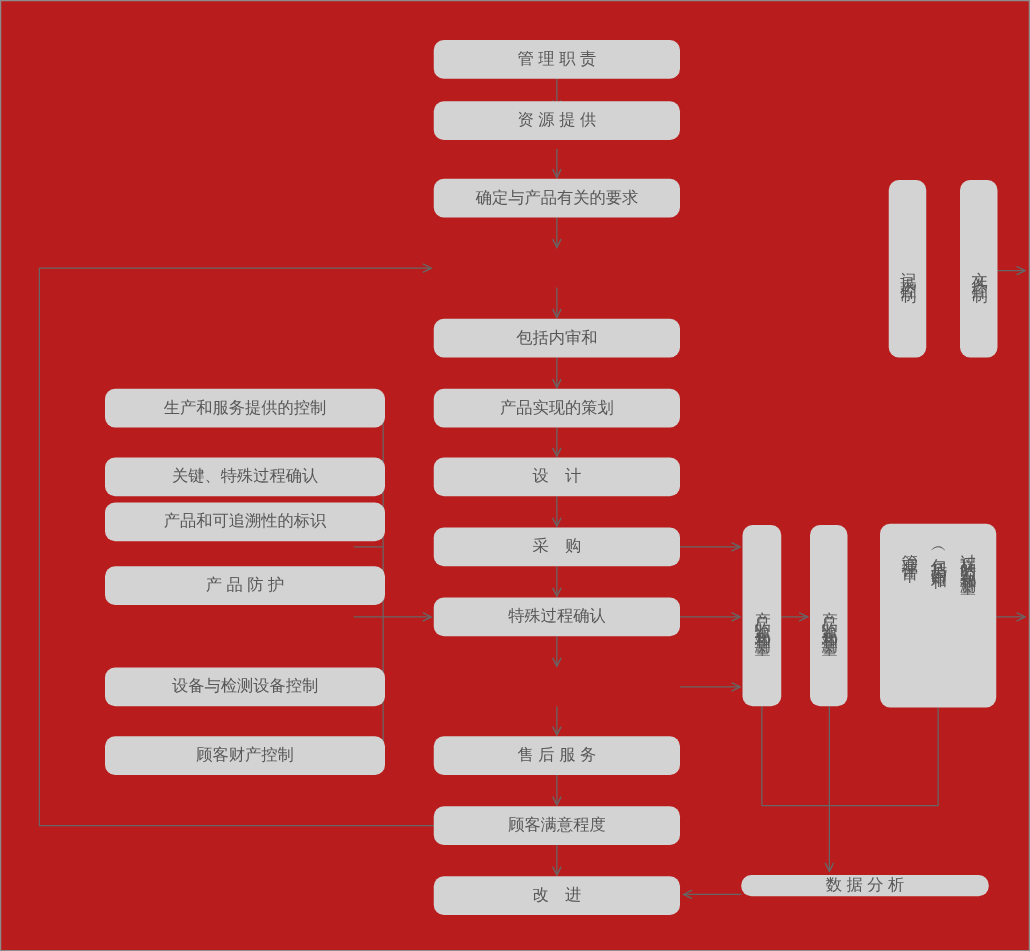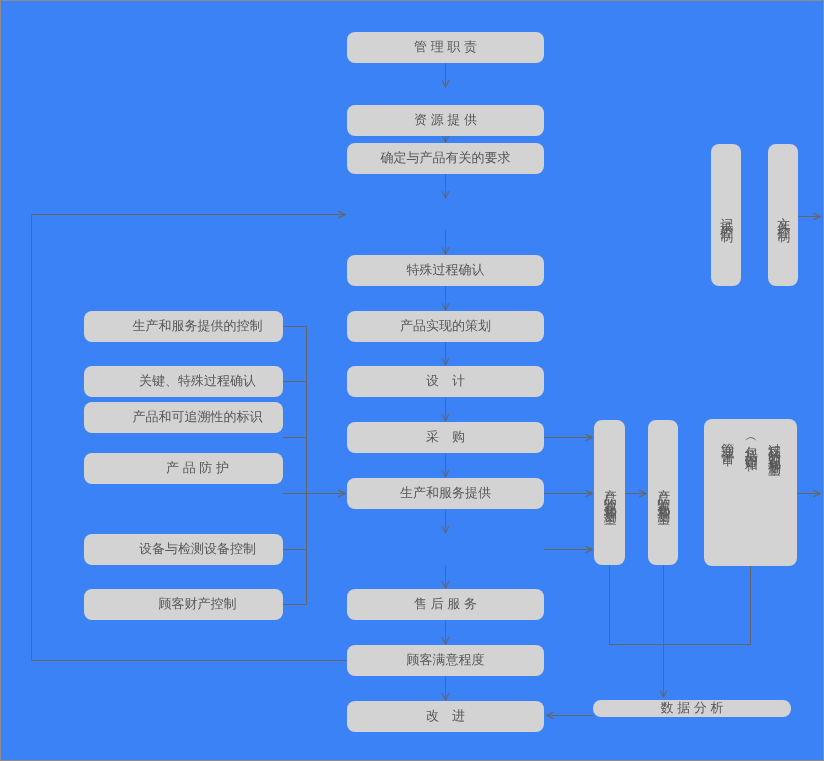--- a/index.html
+++ b/index.html
@@ -1,39 +1,39 @@
 <!DOCTYPE html>
 <html><head>
 <meta charset="utf-8">
 <title>Quality Management Process Flowchart</title>
 <style>
   html,body{margin:0;padding:0;background:#fff;}
   .canvas{
     position:relative;
     width:822px;height:759px;
     border:1px solid #8c8c8c;
-    background:#3b82f6;
+    background:#b91c1c;
     font-family:"Liberation Sans","DejaVu Sans",sans-serif;
     overflow:hidden;
   }
   .box{
     position:absolute;
     background:#d3d3d3;
     border-radius:8px;
     color:#575757;
     font-size:13px;
     display:flex;
     align-items:center;
     justify-content:center;
     text-align:center;
     line-height:1.1;
     white-space:pre;
   }
   .hbox{left:346px;width:197px;height:31px;}
-  .lbox{left:83px;width:171px;height:31px;padding-left:28px;}
+  .lbox{left:83px;width:224px;height:31px;}
   .vtext{
     writing-mode:vertical-rl;
     text-orientation:upright;
     letter-spacing:4px;
   }
   .vcols{
     display:flex;
     flex-direction:row;
     align-items:flex-start;
     justify-content:center;
@@ -96,27 +96,27 @@
       <path d="M608.5,564 V643.5"></path>
       <path d="M749.5,565 V643.5"></path>
       <path d="M608.5,643.5 H749.5"></path>
       <path d="M662.5,564 V696" marker-end="url(#arr)"></path>
 
       <path d="M592,714.5 H546" marker-end="url(#arr)"></path>
     </g>
   </svg>
 
   <div class="box hbox" style="top:31px">管 理 职 责</div>
-  <div class="box hbox" style="top:104px">资 源 提 供</div>
+  <div class="box hbox" style="top:80px">资 源 提 供</div>
   <div class="box hbox" style="top:142px">确定与产品有关的要求</div>
-  <div class="box hbox" style="top:254px">特殊过程确认</div>
+  <div class="box hbox" style="top:254px">包括内审和</div>
   <div class="box hbox" style="top:310px">产品实现的策划</div>
   <div class="box hbox" style="top:365px">设　计</div>
   <div class="box hbox" style="top:421px">采　购</div>
-  <div class="box hbox" style="top:477px">生产和服务提供</div>
+  <div class="box hbox" style="top:477px">特殊过程确认</div>
   <div class="box hbox" style="top:588px">售 后 服 务</div>
   <div class="box hbox" style="top:644px">顾客满意程度</div>
   <div class="box hbox" style="top:700px">改　进</div>
 
   <div class="box lbox" style="top:310px">生产和服务提供的控制</div>
   <div class="box lbox" style="top:365px">关键、特殊过程确认</div>
   <div class="box lbox" style="top:401px">产品和可追溯性的标识</div>
   <div class="box lbox" style="top:452px">产 品 防 护</div>
   <div class="box lbox" style="top:533px">设备与检测设备控制</div>
   <div class="box lbox" style="top:588px">顾客财产控制</div>

